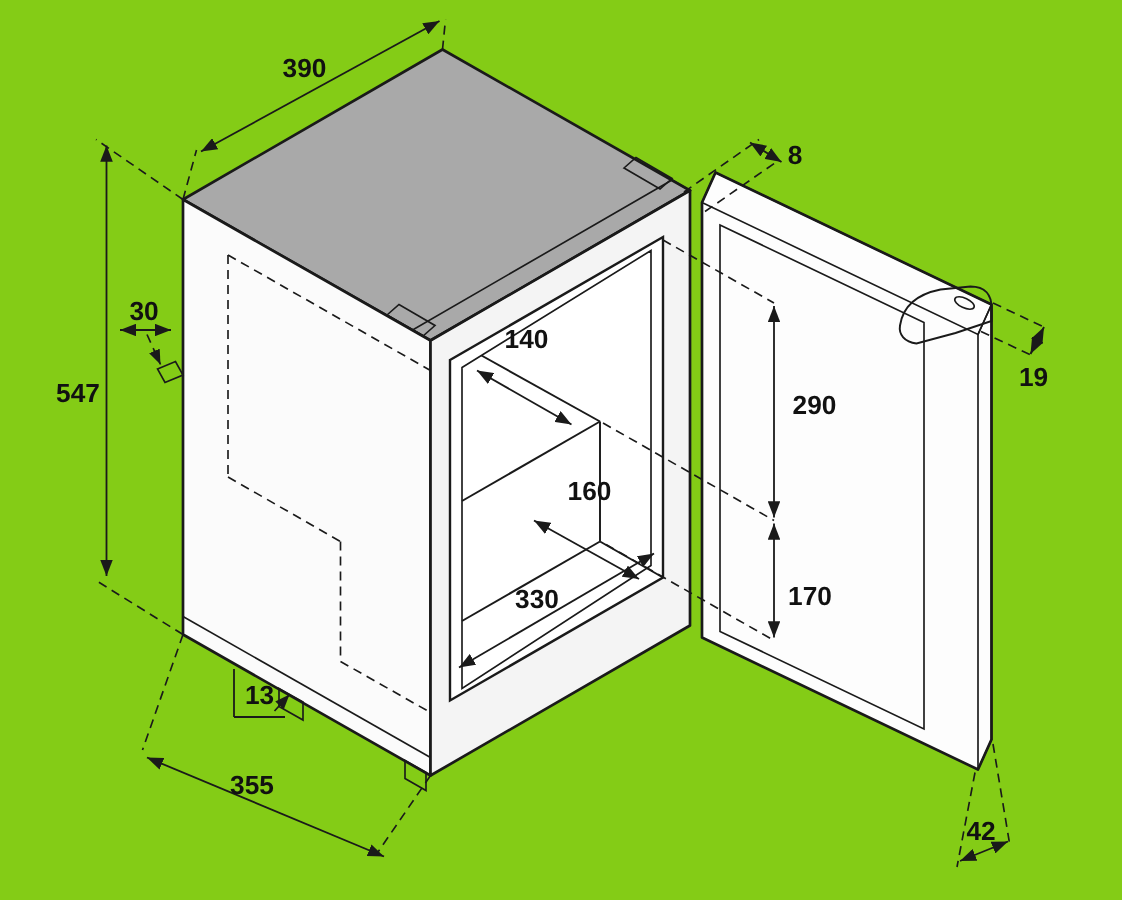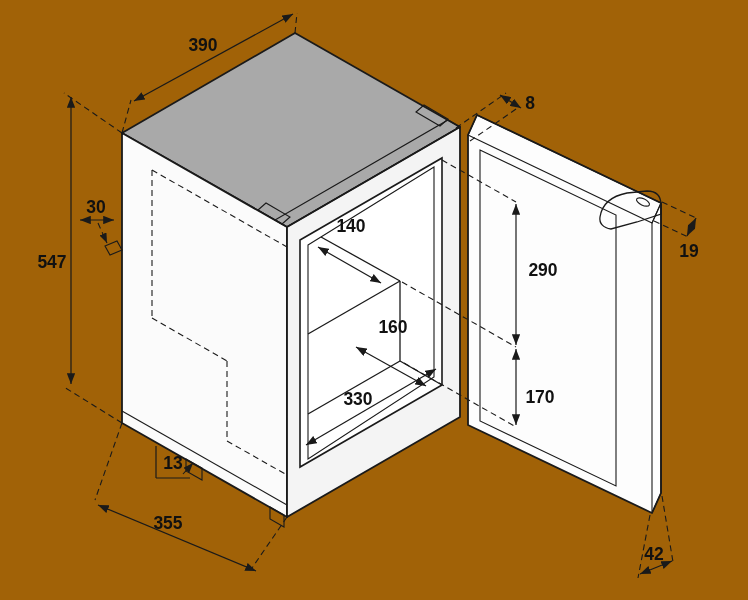--- a/index.html
+++ b/index.html
@@ -1,16 +1,16 @@
 <!DOCTYPE html>
 <html><head>
 <meta charset="utf-8">
 <style>
   html,body{margin:0;padding:0;background:#ffffff;}
-  .page{width:748px;height:600px;background:#a16207;position:relative;overflow:hidden;}
+  .page{width:748px;height:600px;background:#84cc16;position:relative;overflow:hidden;}
   .face{stroke:#1a1a1a;stroke-width:1.8;stroke-linejoin:round;}
   .thin{stroke:#1a1a1a;stroke-width:1.1;fill:none;}
   .int{stroke:#1a1a1a;stroke-width:1.3;fill:none;}
   .dash{stroke:#1a1a1a;stroke-width:1.1;fill:none;stroke-dasharray:6 4;}
   .dim{stroke:#1a1a1a;stroke-width:1.2;fill:none;}
   .lbl{font-family:"Liberation Sans",sans-serif;font-size:17.5px;font-weight:600;fill:#111111;text-anchor:middle;}
 </style>
 </head>
 <body>
 

